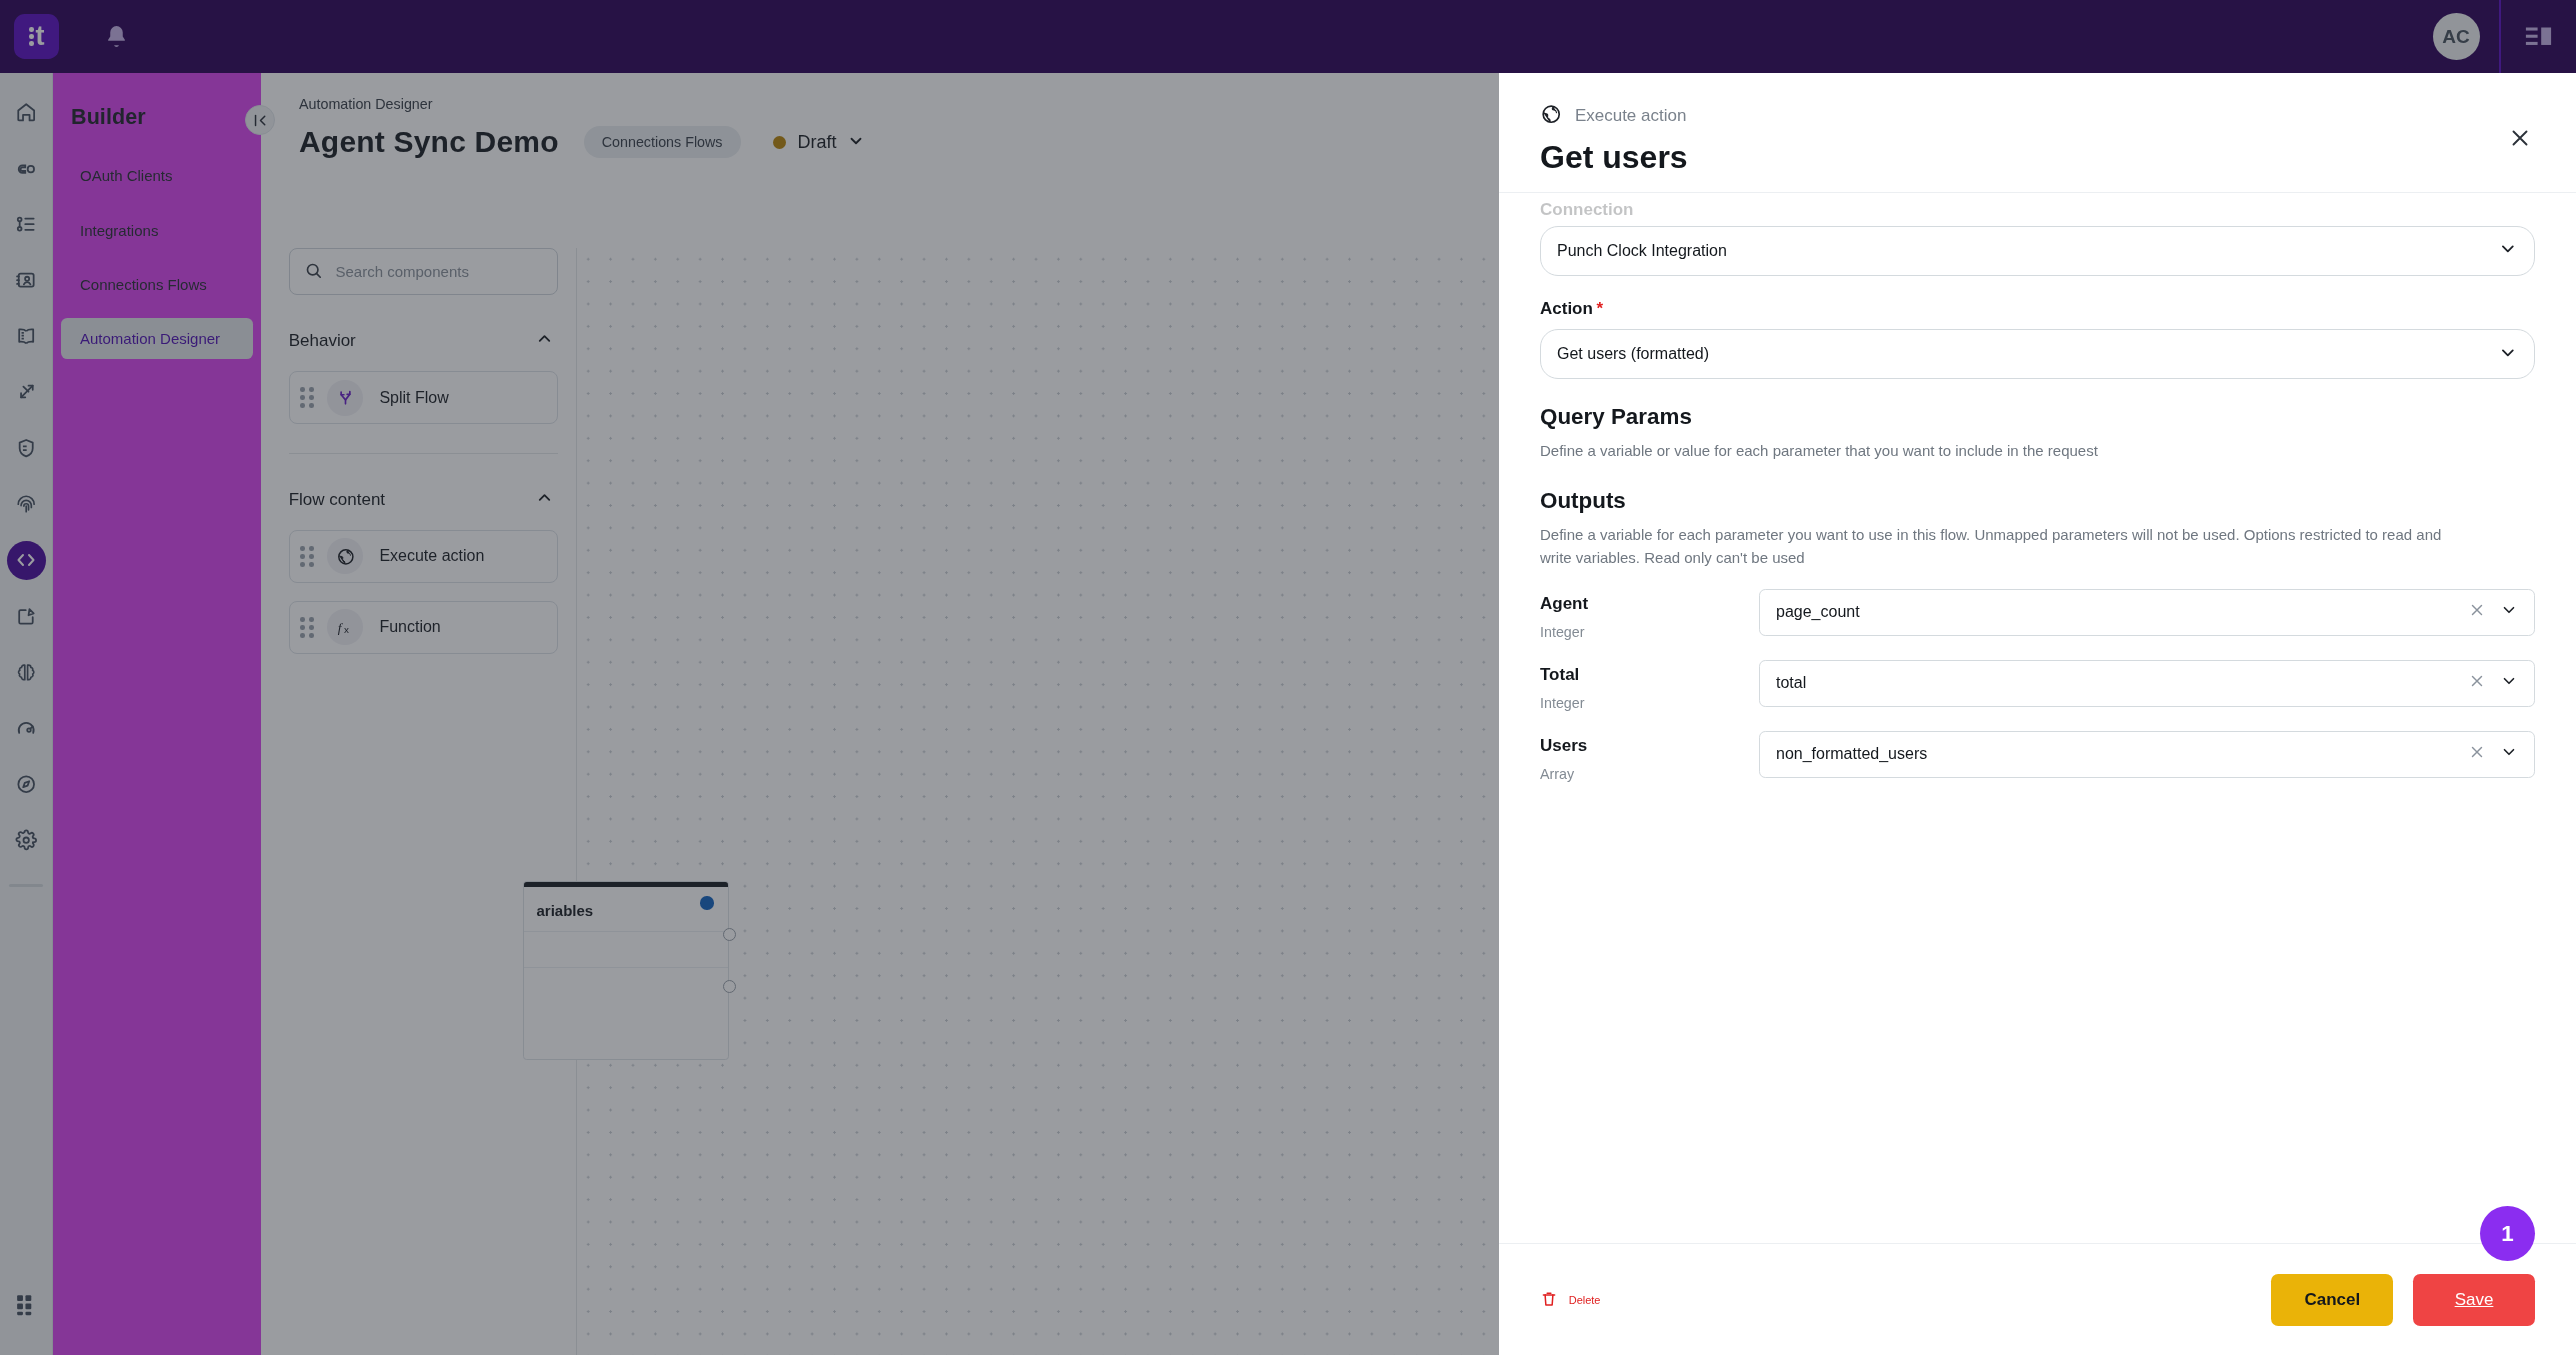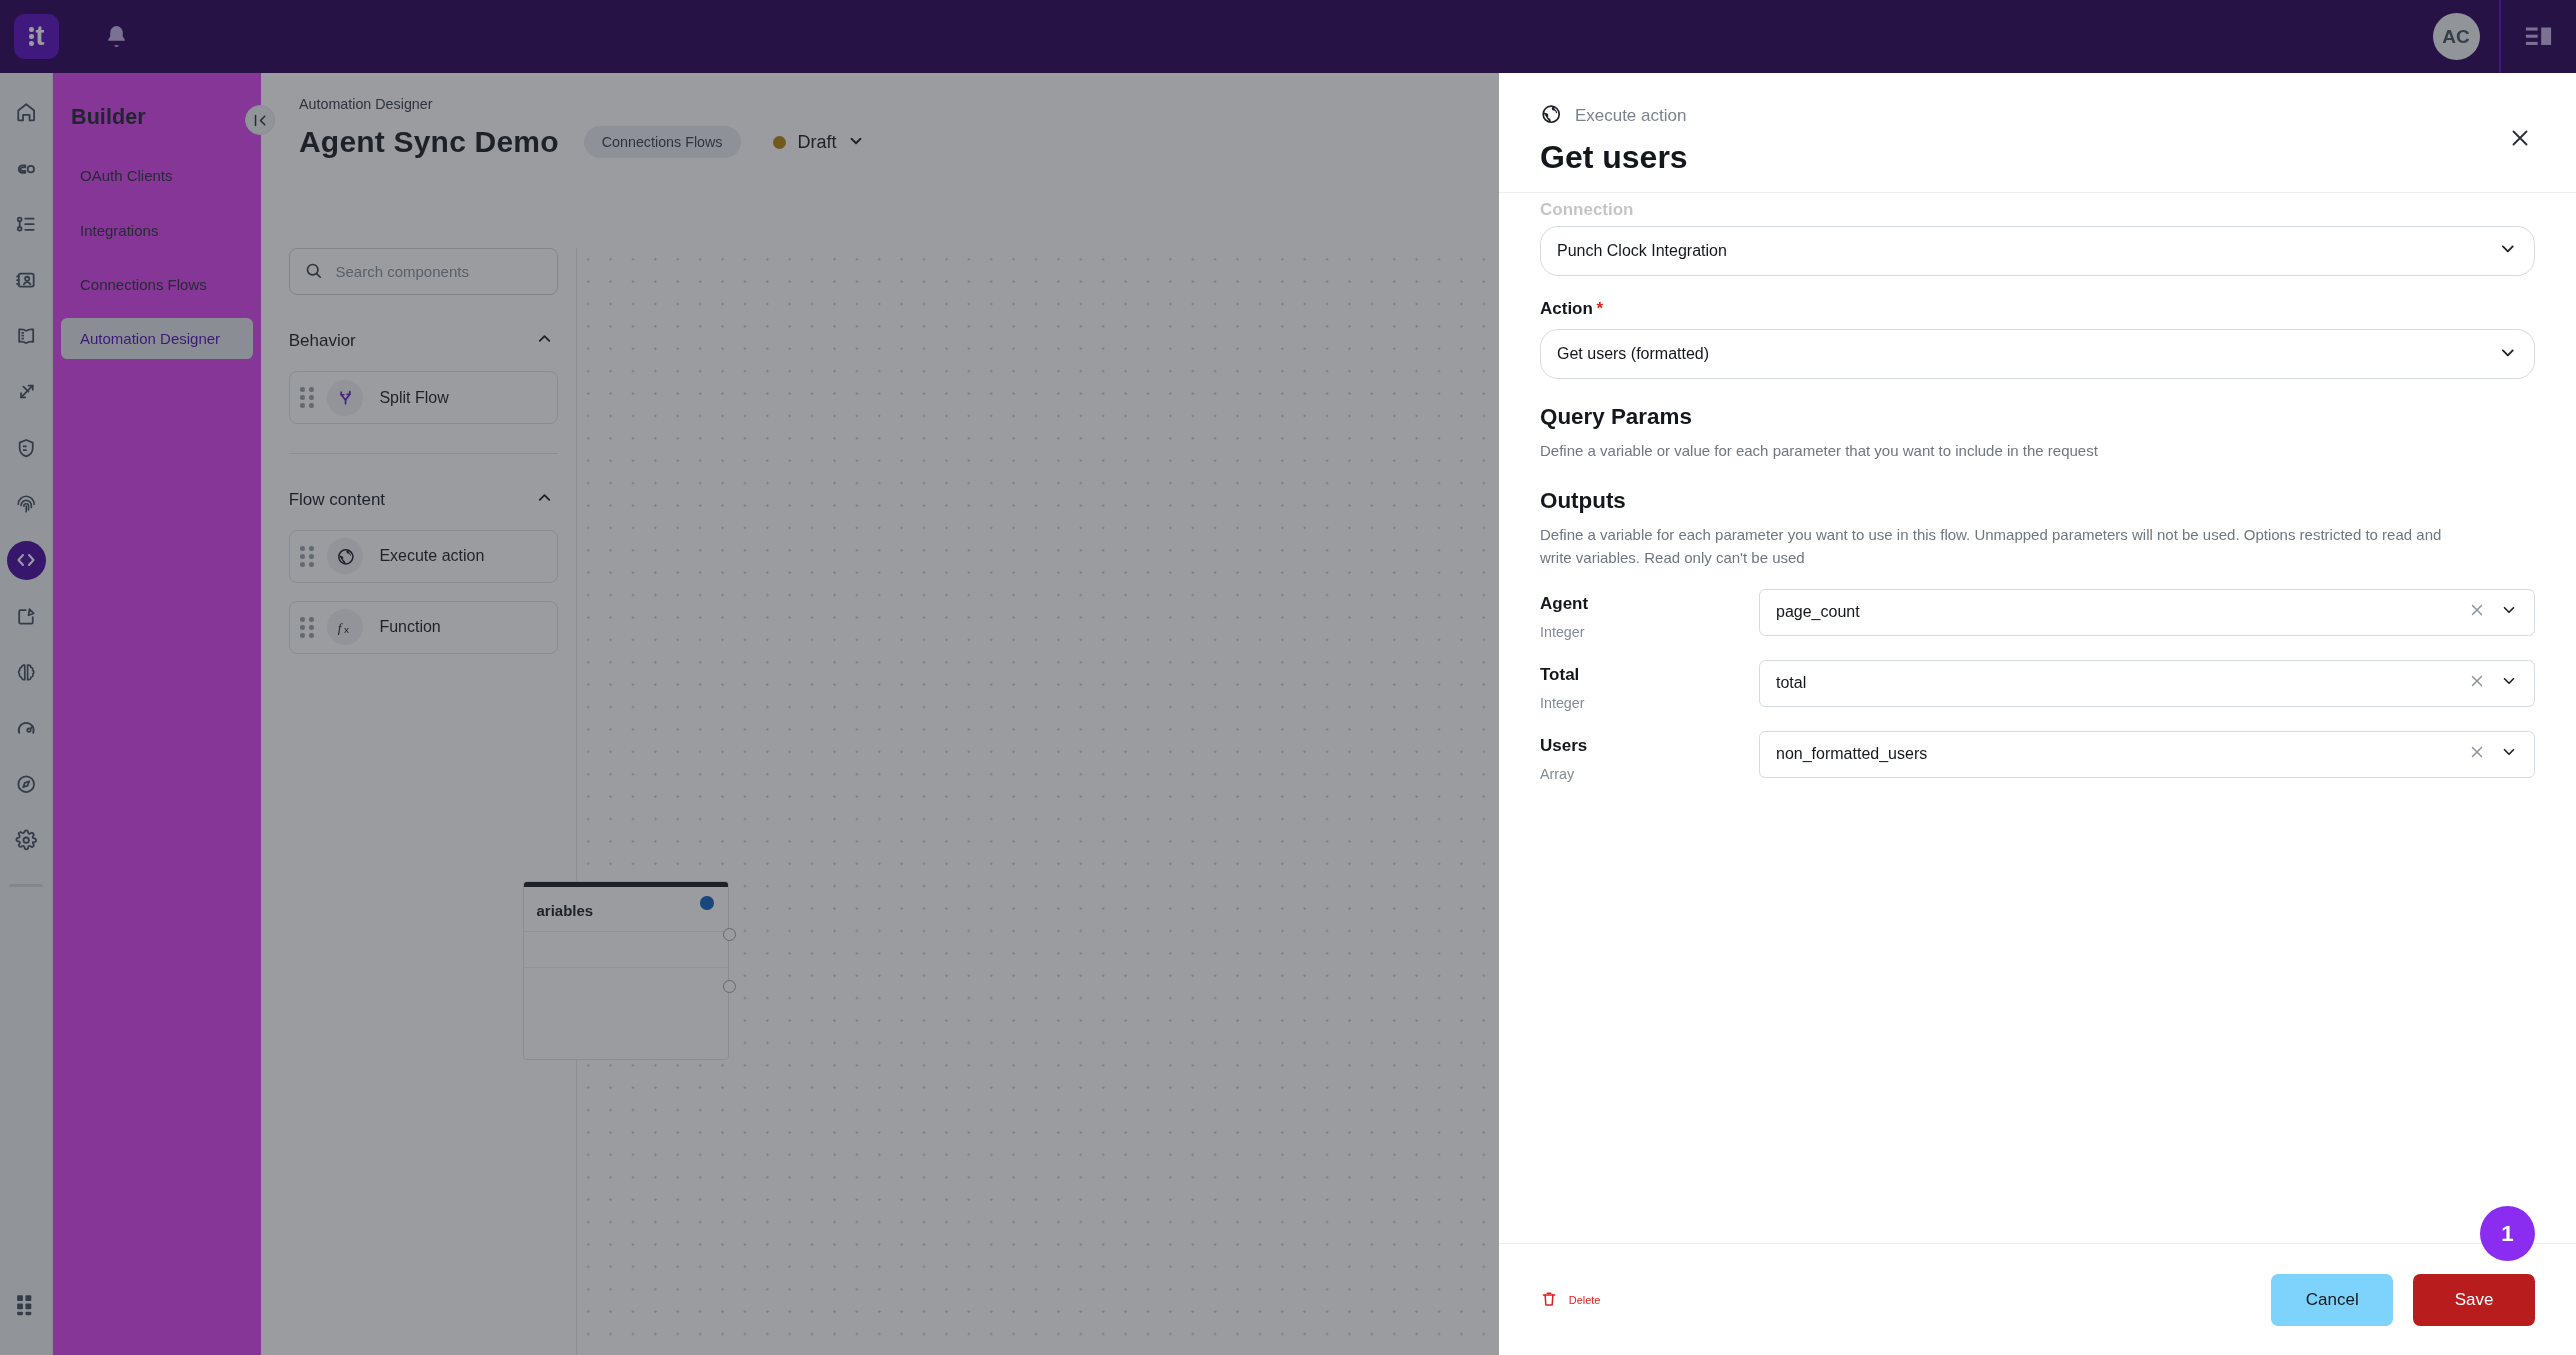--- a/index.html
+++ b/index.html
@@ -224,22 +224,22 @@
   .drawer-foot {
     height: 113px; border-top: 0.9px solid #eceff2; display: flex;
     align-items: center; padding: 0 41px; position: relative;
   }
   .delete-btn { display: flex; align-items: center; gap: 10.7px; color: #e02020; font-size: 11px; }
   .foot-right { margin-left: auto; display: flex; gap: 19.7px; }
   .btn {
     height: 52px; min-width: 122px; border-radius: 7.2px; font-size: 17px;
     display: flex; align-items: center; justify-content: center;
   }
-  .btn-cancel { background: #7dd3fc; color: #14181d; }
-  .btn-save { background: #b91c1c; color: #fff; }
+  .btn-cancel { background: #eab308; color: #14181d; font-weight: bold; }
+  .btn-save { background: #ef4444; color: #fff; text-decoration: underline; }
 
   .fab {
     position: absolute; right: 41px; top: -38px; width: 55px; height: 55px;
     border-radius: 50%; background: #8b2df0; color: #fff;
     display: flex; align-items: center; justify-content: center;
     font-size: 22.4px; font-weight: 700; z-index: 70;
   }
 </style>
 </head>
 <body>

